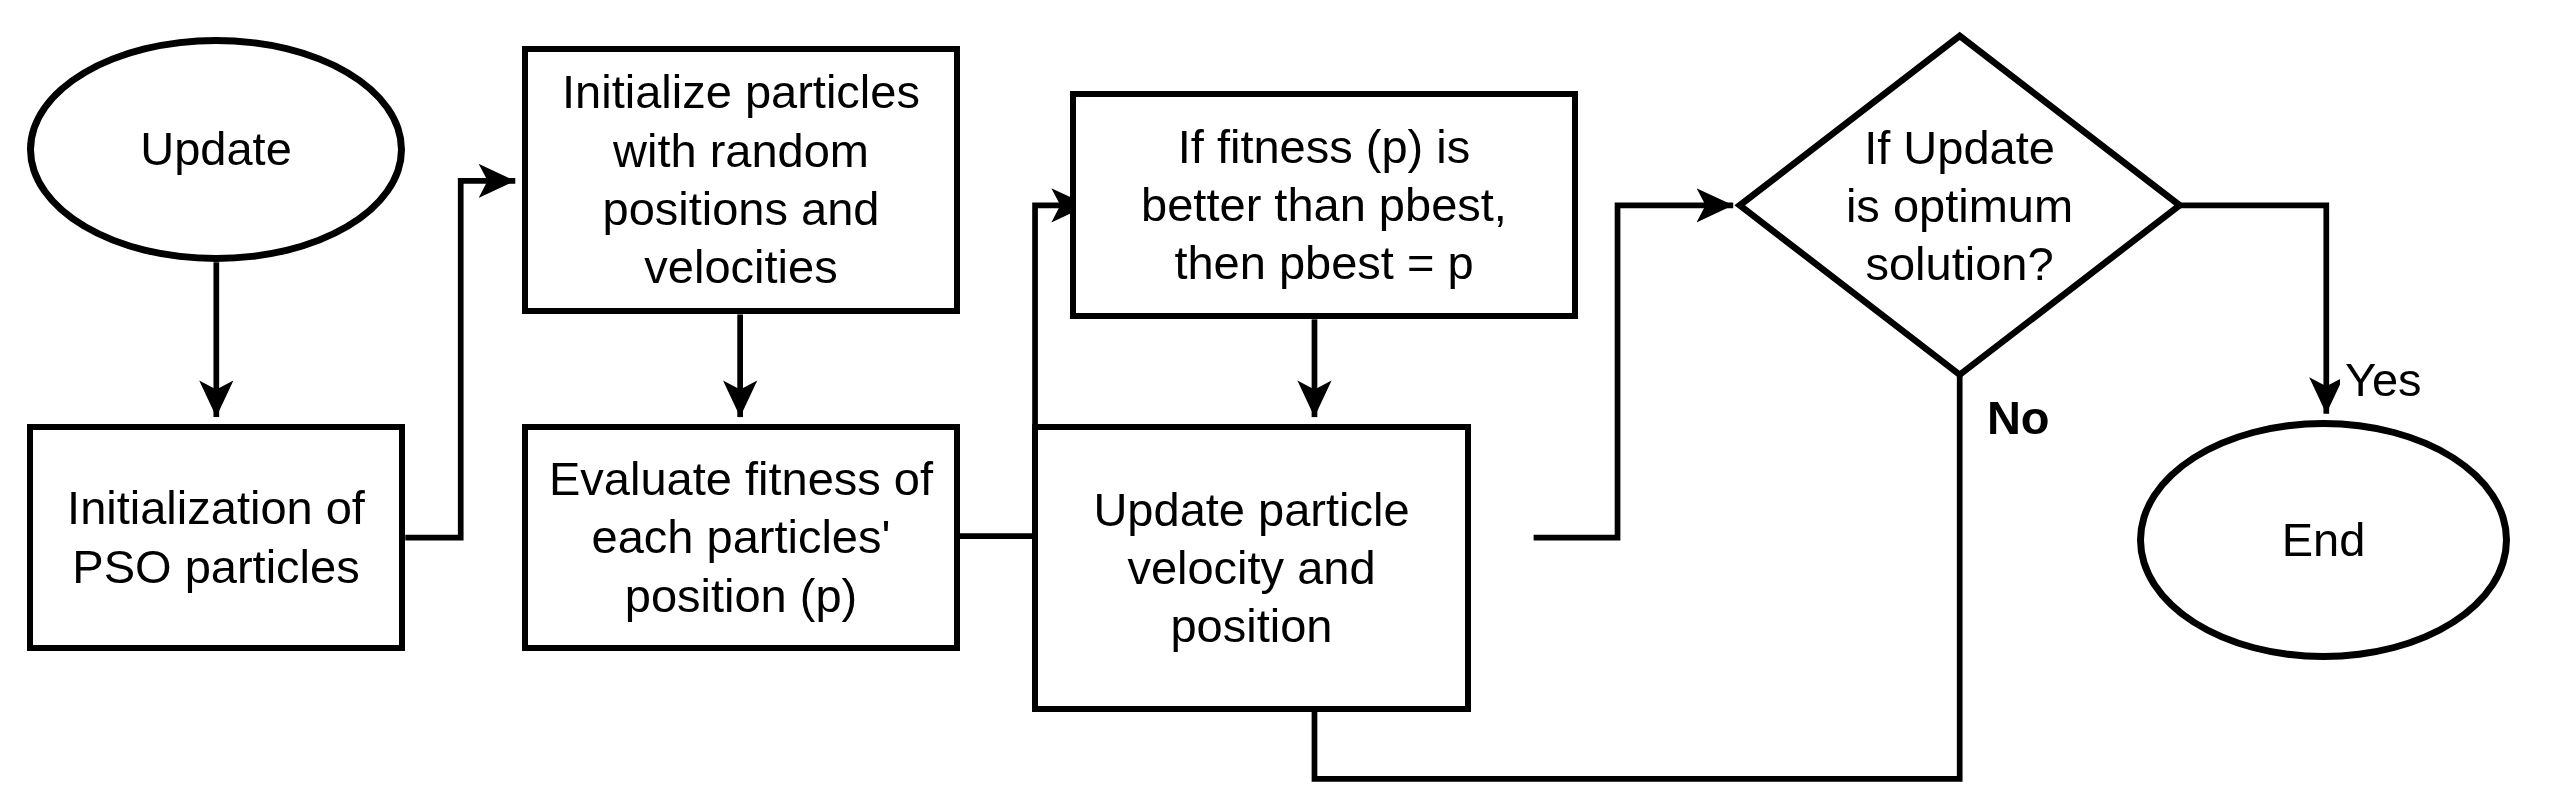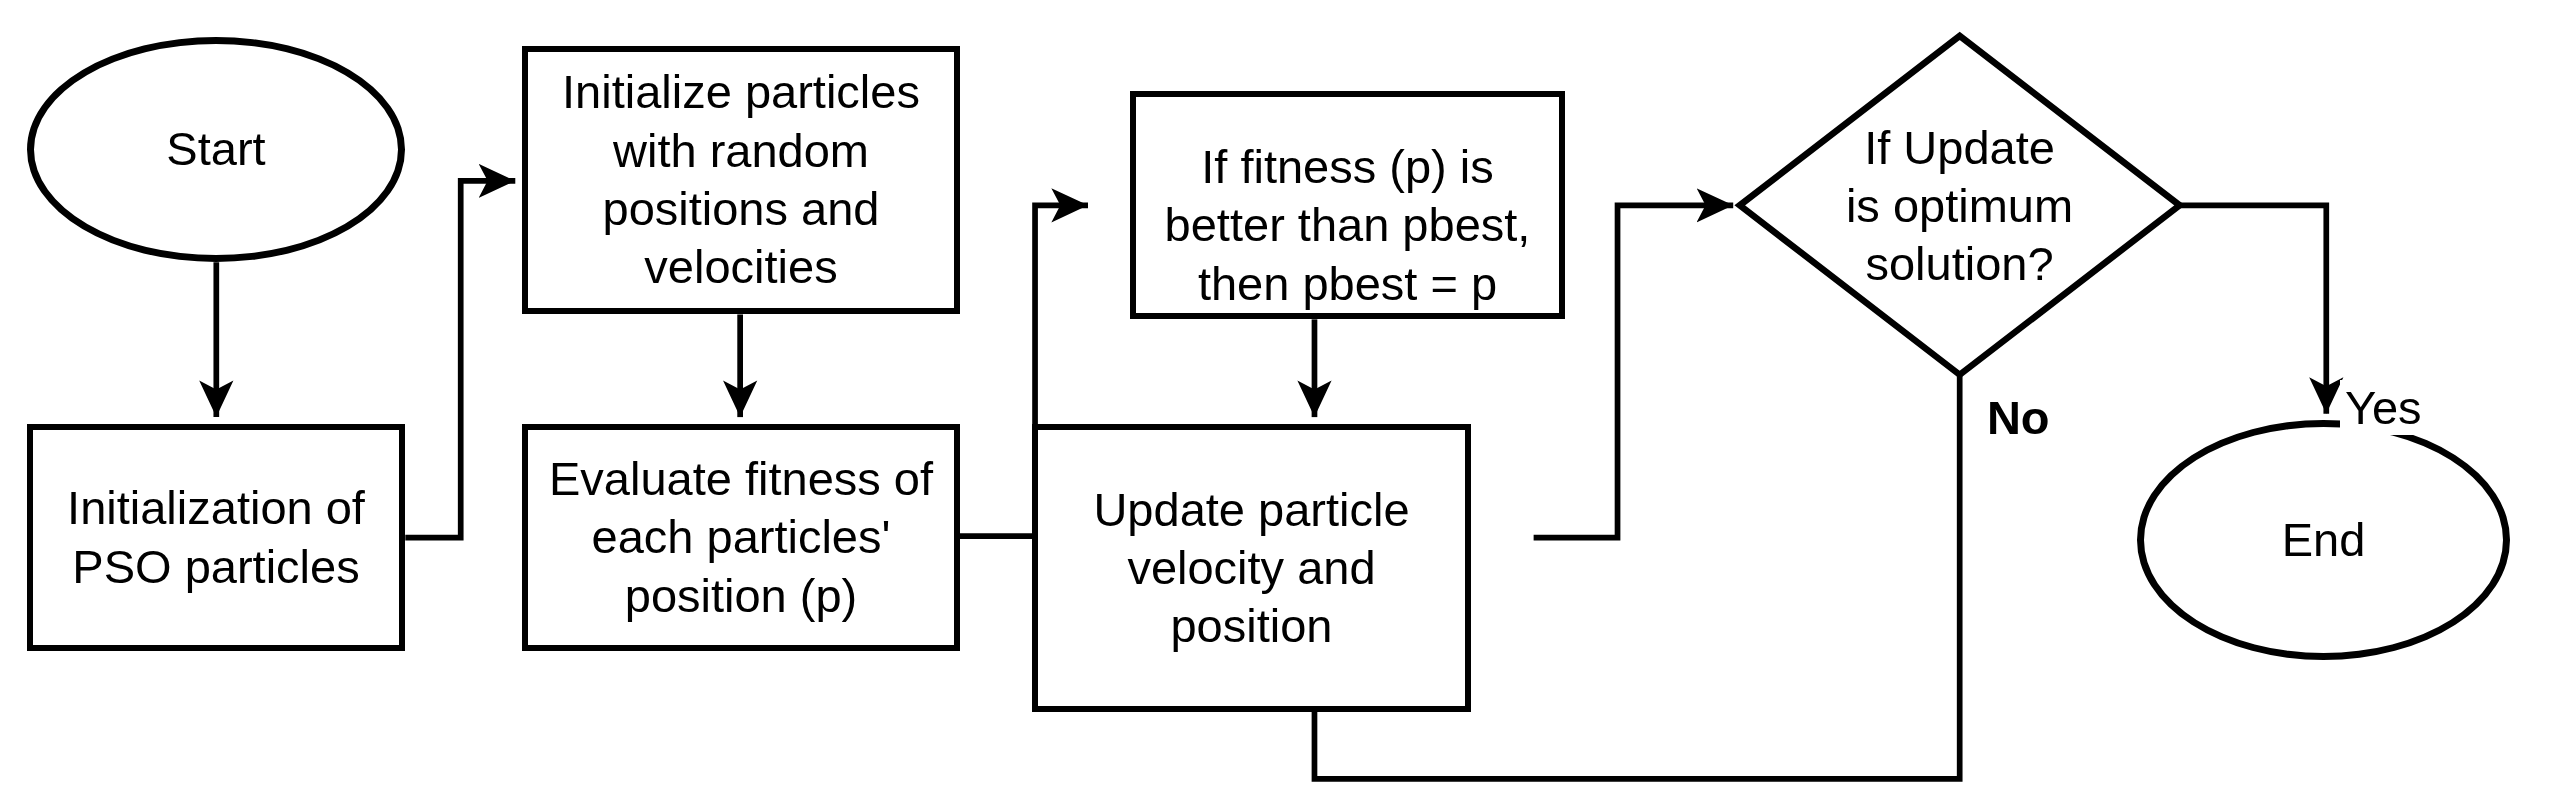--- a/index.html
+++ b/index.html
@@ -73,42 +73,42 @@
       <path d="M 1613 392 V 512" marker-end="url(#arrow)"></path>
       <path d="M 1882 660 H 1985 V 252 H 2127" marker-end="url(#arrow)"></path>
       <path d="M 2675 252 H 2855 V 508" marker-end="url(#arrow)"></path>
       <path d="M 2405 460 V 956 H 1613 V 800" marker-end="url(#arrow)"></path>
     </g>
 
     <polygon points="2405,44 2675,252 2405,460 2135,252" fill="#ffffff" stroke="#000000" stroke-width="8"></polygon>
   </svg>
 
   <div class="node terminator" style="left:27px; top:37px; width:378px; height:225px;">
-    <span>Start</span>
+    <span>Update</span>
   </div>
 
   <div class="node process" style="left:27px; top:424px; width:378px; height:227px;">
     <span>Initialization of
 PSO particles</span>
   </div>
 
   <div class="node process" style="left:522px; top:46px; width:438px; height:268px;">
     <span>Initialize particles
 with random
 positions and
 velocities</span>
   </div>
 
   <div class="node process" style="left:522px; top:424px; width:438px; height:227px;">
     <span>Evaluate fitness of
 each particles'
 position (p)</span>
   </div>
 
-  <div class="node process" style="left:1130px; top:91px; width:435px; height:228px;align-items:flex-end;">
+  <div class="node process" style="left:1070px; top:91px; width:508px; height:228px;">
     <span>If fitness (p) is
 better than pbest,
 then pbest = p</span>
   </div>
 
   <div class="node process" style="left:1032px; top:424px; width:439px; height:288px;">
     <span>Update particle
 velocity and
 position</span>
   </div>
@@ -116,21 +116,21 @@
   <div class="node diamond-label" style="left:1756px; top:94px; width:407px; height:224px;">
     <span>If Update
 is optimum
 solution?</span>
   </div>
 
   <div class="node terminator" style="left:2137px; top:420px; width:373px; height:240px;">
     <span>End</span>
   </div>
 
-  <div class="edge-label" style="left:2340px; top:380px;">
+  <div class="edge-label" style="left:2340px; top:352px;">
     <span>Yes</span>
   </div>
 
   <div class="edge-label" style="left:1982px; top:390px;font-weight:bold;">
     <span>No</span>
   </div>
 
 </div>
 
 

